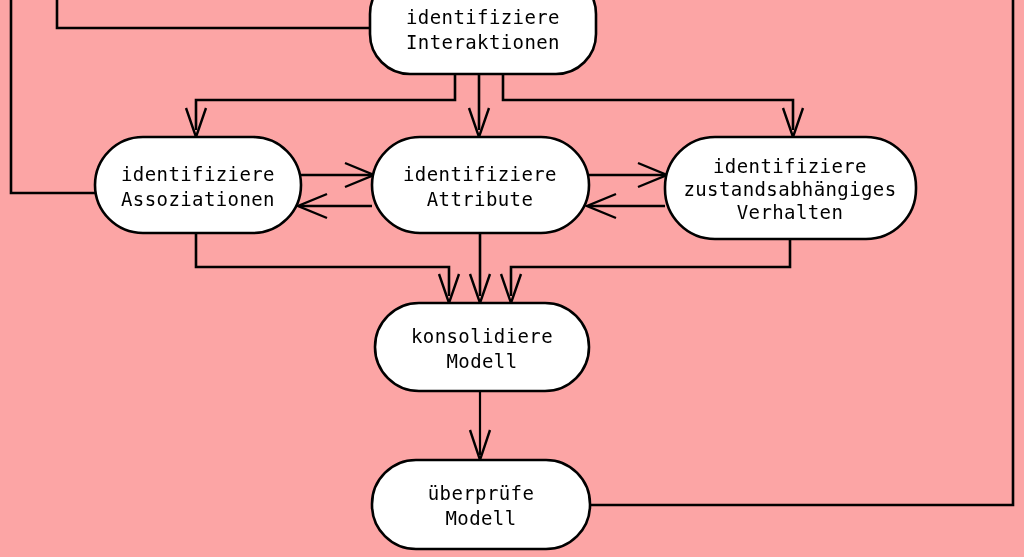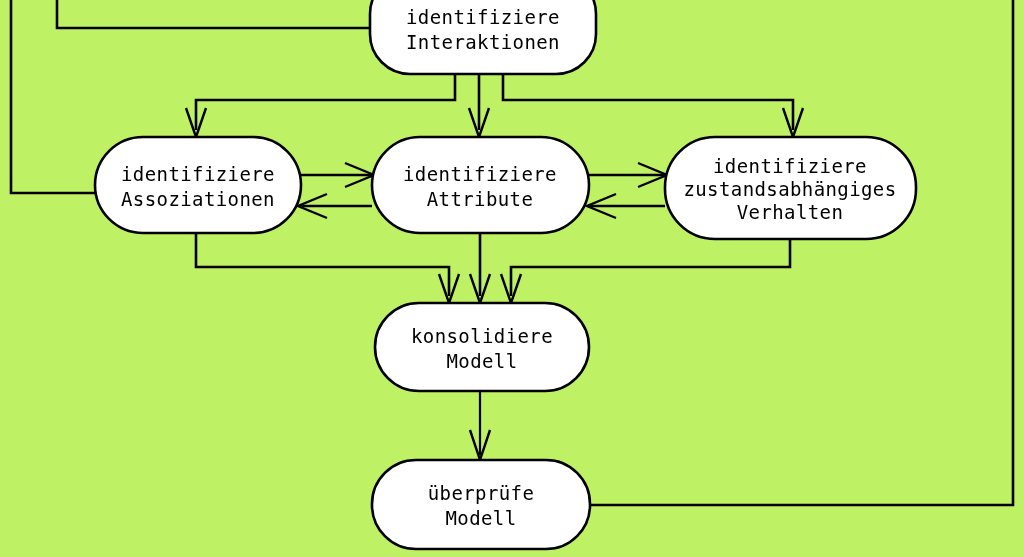--- a/index.html
+++ b/index.html
@@ -8,21 +8,21 @@
     padding: 0;
     background: #ffffff;
   }
   body {
     font-family: "DejaVu Sans Mono", "Liberation Mono", monospace;
   }
   #canvas {
     position: relative;
     width: 1024px;
     height: 557px;
-    background: #bef264;
+    background: #fca5a5;
     overflow: hidden;
   }
   #diagram-svg {
     position: absolute;
     top: 0;
     left: 0;
     width: 1024px;
     height: 557px;
   }
   .node-shape {

